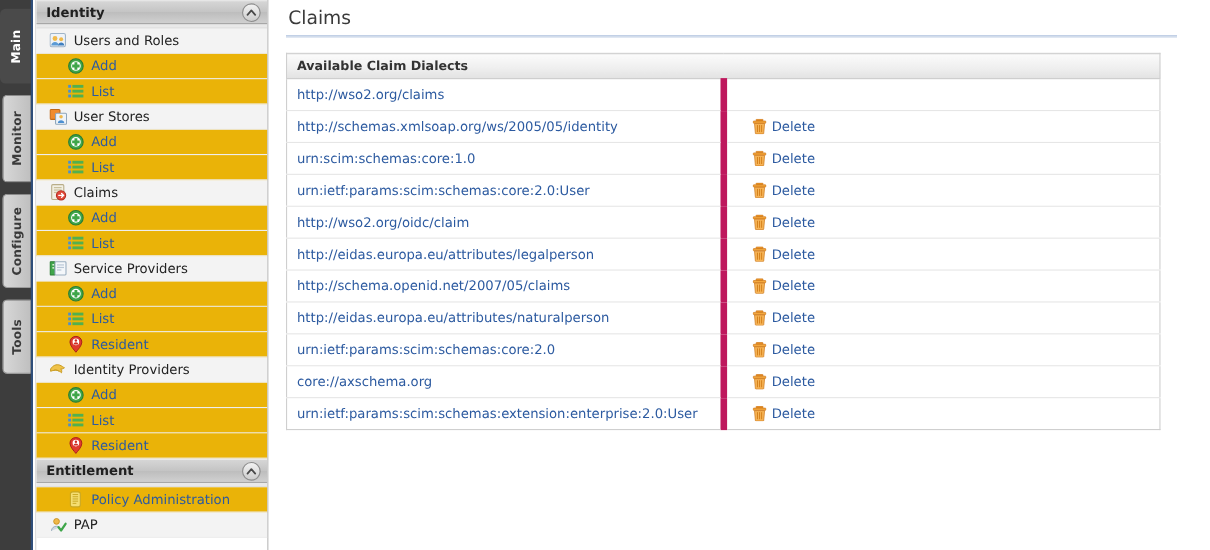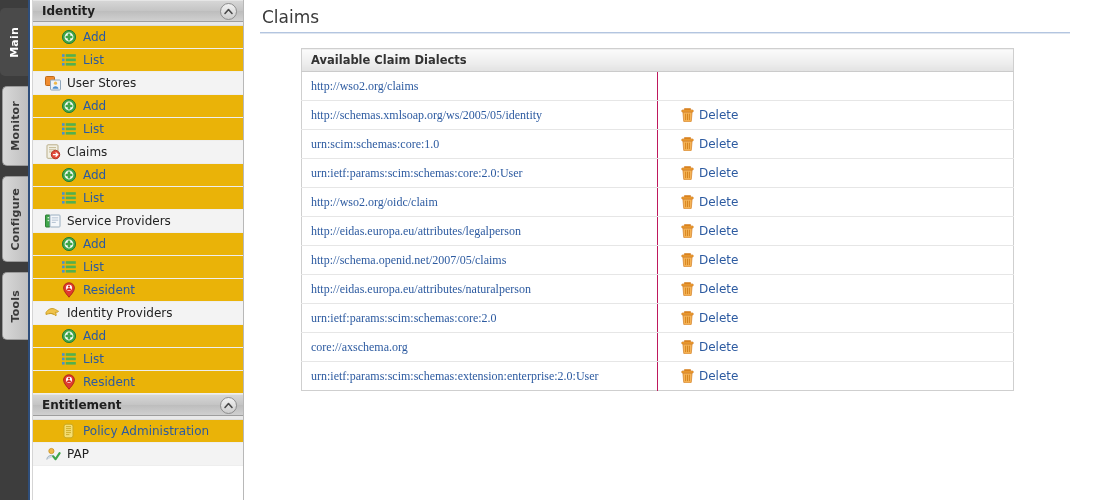--- a/index.html
+++ b/index.html
@@ -149,25 +149,24 @@
   }
   #title-rule {
     height: 2px;
     background: #b3c5e0;
     border-bottom: 1px solid #dfe6f0;
     margin: 0 0 14px 0;
   }
 
   
   #dialects-table {
-    width: 713px;
+    width: 795px;
     border-collapse: collapse;
     border: 1px solid #cfcfcf;
     table-layout: fixed;
-    margin-left: 41px;
   }
   #dialects-table th {
     text-align: left;
     font-size: 11.5px;
     font-weight: bold;
     color: #333333;
     background: linear-gradient(to bottom, #fbfbfb 0%, #eeeeee 60%, #e2e2e2 100%);
     border-bottom: 1px solid #cbcbcb;
     padding: 4px 0 4px 9px;
     height: 21px;
@@ -176,22 +175,21 @@
     height: 29px;
     border-bottom: 1px solid #e6e6e6;
     font-size: 12px;
     padding: 0 0 0 9px;
     vertical-align: middle;
     background: #ffffff;
   }
   #dialects-table tr:last-child td { border-bottom: none; }
   td.col-dialect {
     width: 395px;
-    border-right: 1px solid #be185d;
-    font-family: Liberation Serif, serif;
+    border-right: 6px solid #be185d;
   }
   td.col-action { width: 399px; }
   .dialect-link {
     color: #2c5aa0;
     text-decoration: none;
     cursor: pointer;
   }
   .delete-cell {
     display: flex;
     align-items: center;
@@ -231,20 +229,30 @@
       <div class="mh-title">Identity</div>
       <div class="collapse-btn">
         <svg width="15" height="15" viewBox="0 0 15 15">
           <path d="M4 9.5 L7.5 5.5 L11 9.5" stroke="#4a4a4a" stroke-width="1.6" fill="none" stroke-linecap="round" stroke-linejoin="round"></path>
         </svg>
       </div>
     </div>
     <div class="menu-gap"></div>
 
     <div id="identity-tree">
+        <div class="node section">
+          <svg class="node-icon" viewBox="0 0 16 16" width="16" height="16">
+            <rect x="0.5" y="1.5" width="14" height="12" rx="1.5" fill="#eef3f8" stroke="#9fb4c8"></rect>
+            <circle cx="5" cy="6" r="2.2" fill="#f0b94a"></circle>
+            <path d="M1.6 12.4c0-2 1.6-3.2 3.4-3.2s3.4 1.2 3.4 3.2z" fill="#5b9bd5"></path>
+            <circle cx="10.6" cy="6.6" r="1.8" fill="#f0b94a"></circle>
+            <path d="M7.8 12.4c0-1.7 1.3-2.7 2.8-2.7s2.8 1 2.8 2.7z" fill="#3f7fbf"></path>
+          </svg>
+          <span class="node-label">Users and Roles</span>
+        </div>
         <div class="node leaf">
           <svg class="node-icon" viewBox="0 0 16 16" width="16" height="16">
             <circle cx="8" cy="8" r="6.6" fill="#3fa64a" stroke="#2a7d33" stroke-width="1"></circle>
             <circle cx="8" cy="8" r="4.4" fill="#fff"></circle>
             <path d="M8 4.6v6.8M4.6 8h6.8" stroke="#3fa64a" stroke-width="2.6" stroke-linecap="butt"></path>
           </svg>
           <span class="node-label">Add</span>
         </div>
         <div class="node leaf">
           <svg class="node-icon" viewBox="0 0 16 16" width="16" height="16">

